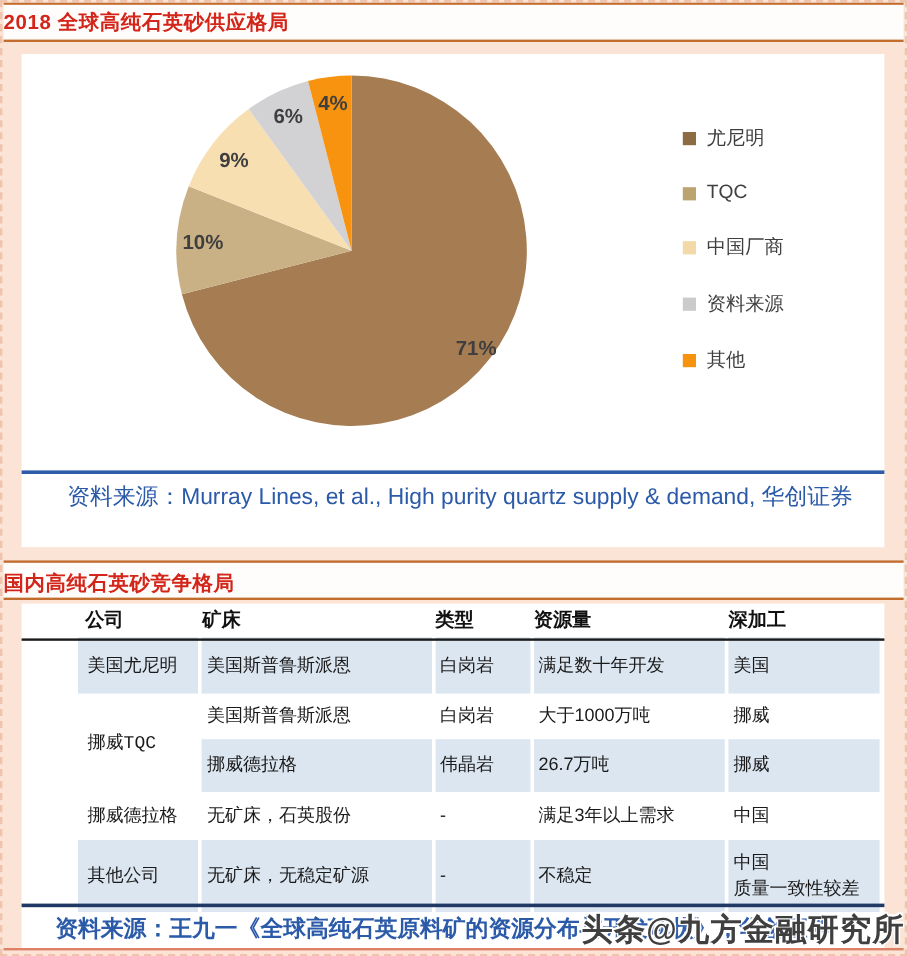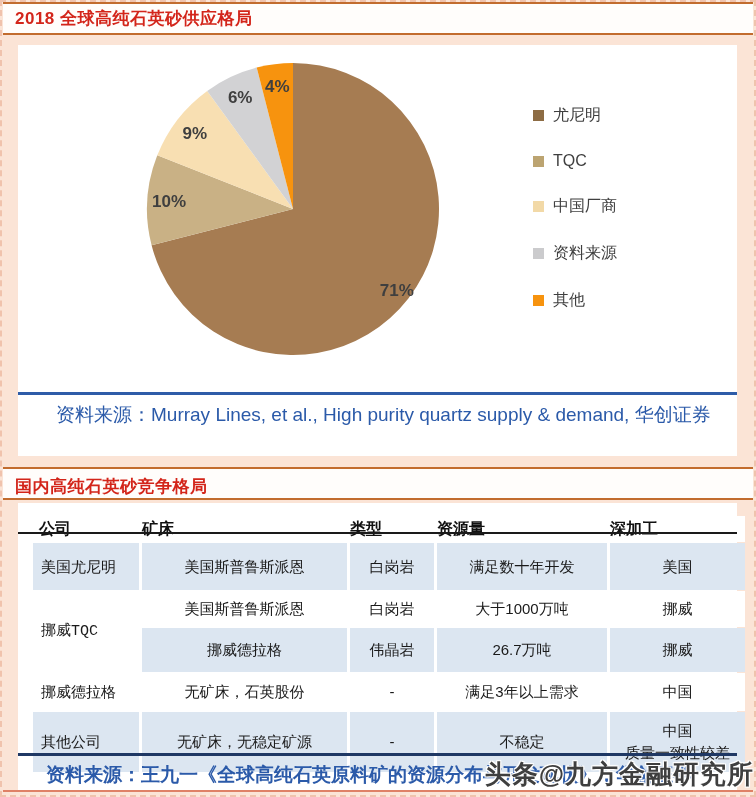--- a/index.html
+++ b/index.html
@@ -1,44 +1,44 @@
 <!DOCTYPE html>
 <html><head>
 <meta charset="utf-8">
 <style>
   html,body{margin:0;padding:0;background:#fff;font-family:"Liberation Sans",sans-serif;}
   .page{position:relative;width:756px;height:797px;box-sizing:border-box;
         background:#FBE4D6;border:2px dashed #F0C3AD;overflow:hidden;}
   .titlebar{position:absolute;left:1px;right:1px;height:29px;background:#FFFDFB;
         border-top:2px solid #C26C2E;border-bottom:2px solid #C26C2E;
-        display:flex;align-items:center;padding-left:12px;}
+        display:flex;align-items:center;padding-left:0;}
   .titlebar1{top:0;}
   .titlebar2{top:465px;align-items:flex-end;}
   .titlebar .ttl{color:#D3251A;font-weight:bold;font-size:17px;letter-spacing:0.5px;}
   .panel{position:absolute;left:16px;width:719px;background:#FFFFFF;}
   .panel1{top:43px;height:411px;}
   .panel2{top:501px;height:287px;}
   .rule{position:absolute;left:0;right:0;}
   .blue-rule{top:347px;height:3px;background:#2E5CA8;}
   .header-rule{top:29px;height:2px;background:#1A1A1A;}
   .navy-rule{top:250px;height:3px;background:#1F3864;}
   .source{position:absolute;left:0;right:0;color:#2B5AA9;margin-left:28px;}
   .source1{top:353px;padding:4px 10px;font-size:19px;line-height:1.32;}
   .source2{top:256px;padding:4px 0;font-size:19px;font-weight:600;line-height:1.3;}
   .legend{position:absolute;left:515px;top:60px;display:flex;flex-direction:column;gap:26px;}
-  .legend-item{display:flex;align-items:center;gap:9px;}
+  .legend-item{display:flex;align-items:center;gap:9px;margin-left:36px;}
   .swatch{width:11px;height:11px;flex:0 0 auto;}
   .legend-label{font-size:16px;color:#3F3F3F;}
   .pie-label{font-size:17px;font-weight:600;fill:#3F3F3F;text-anchor:middle;
         font-family:"Liberation Sans",sans-serif;}
-  table.comp{border-collapse:separate;border-spacing:3px 1px;width:718px;margin:12px;}
+  table.comp{border-collapse:separate;border-spacing:3px 1px;width:718px;margin:0;padding-left:44px;}
   table.comp th{font-size:16px;font-weight:bold;color:#111;height:26px;
         text-align:left;vertical-align:middle;background:#fff;padding:0;}
   table.comp th.c0{text-align:left;padding-left:6px;}
-  table.comp td{font-size:15px;color:#1A1A1A;text-align:center;vertical-align:middle;
+  table.comp td{font-size:15px;color:#1A1A1A;vertical-align:middle;
         white-space:pre-line;line-height:1.45;padding:2px 4px;}
   table.comp td.c0{text-align:left;padding-left:8px;}
   table.comp tbody tr:nth-child(odd) td{background:#DCE6F1;}
   table.comp tbody tr:nth-child(even) td{background:#FFFFFF;}
   table.comp td.span-cell{background:#FFFFFF !important;font-family:Liberation Mono, monospace;}
   table.comp tbody tr:nth-child(1) td{height:43px;}
   table.comp tbody tr:nth-child(2) td{height:32px;}
   table.comp tbody tr:nth-child(3) td{height:40px;}
   table.comp tbody tr:nth-child(4) td{height:34px;}
   table.comp tbody tr:nth-child(5) td{height:56px;}

